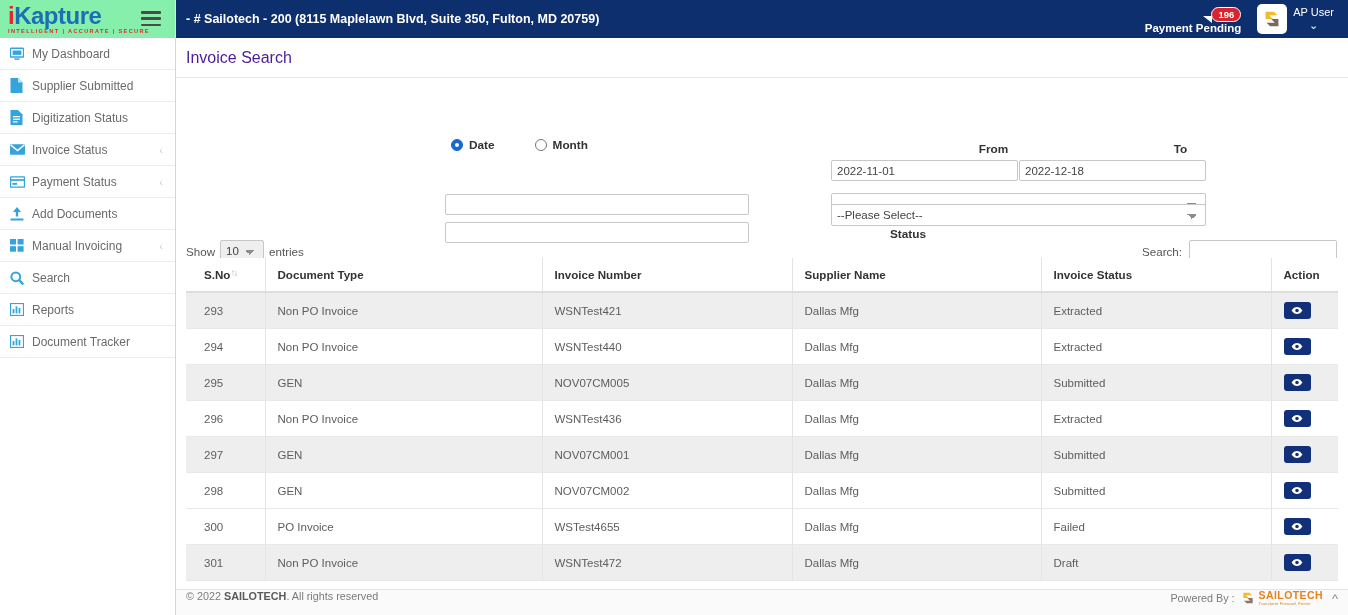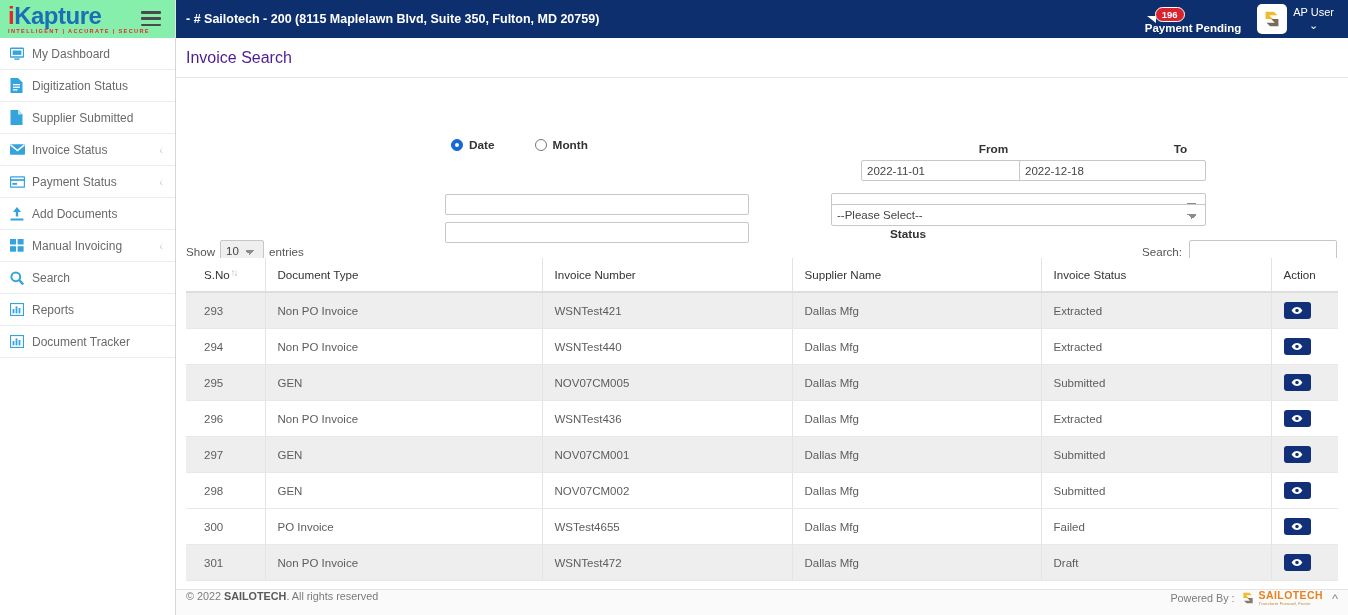--- a/index.html
+++ b/index.html
@@ -44,21 +44,21 @@
   .blue-bar {
     flex: 1; background: #0d2f6e; position: relative;
     display: flex; align-items: center; gap: 15px;
   }
   .org-title {
     color: #ffffff; font-size: 12.5px; font-weight: bold;
     margin-left: 10px; white-space: nowrap;
   }
   .topright { margin-left: auto; display: flex; align-items: center; height: 38px; }
   .pay-pending {
-    position: relative; text-align: left; padding: 0 12px;
+    position: relative; text-align: right; padding: 0 12px;
     cursor: pointer;
   }
   .bubble-holder { position: relative; height: 17px; }
   .bubble {
     display: inline-block; position: relative;
     background: #d9232d; color: #fff; font-size: 9.5px; font-weight: bold;
     border-radius: 9px; padding: 1px 6px 1px 6px; line-height: 11px;
     border: 1.4px solid #ffffff;
     margin-left: 10px;
   }
@@ -190,21 +190,21 @@
   .dt-right input {
     width: 148px; height: 22px; border: 1px solid #c7c7c7; border-radius: 2px;
     font-size: 11.5px; font-family: "Liberation Sans", sans-serif;
     padding: 0 5px; outline: none;
   }
 
   
   .tbl-wrap { position: absolute; left: 10px; top: 220px; width: 1152px; }
   table.grid { border-collapse: collapse; width: 1152px; table-layout: fixed; }
   table.grid th {
-    font-size: 11.6px; color: #333; font-weight: normal; text-align: left;
+    font-size: 11.6px; color: #333; font-weight: bold; text-align: left;
     padding: 10px 0 10px 12px; height: 32px;
     border-bottom: 2px solid #dddddd; border-right: 1px solid #e4e4e4;
     background: #fff; vertical-align: middle;
   }
   table.grid th:last-child { border-right: none; }
   table.grid th.sno { text-align: left; padding-left: 18px; position: relative; }
   .sort-ico {
     position: absolute; right: 28px; top: 9px; color: #b9b9b9; font-size: 10px;
     letter-spacing: -2px;
   }
@@ -296,37 +296,37 @@
           </svg>
       </span>
       <span class="side-label">My Dashboard</span>
       <span class="side-chev"></span>
     </div>
 
     <div class="side-item">
       <span class="side-icon">
         <svg width="13" height="15" viewBox="0 0 12 15">
             <path d="M0 0 H7.5 L12 4.5 V15 H0 Z" fill="#35a3dc"></path>
+            <path d="M7.5 0 L12 4.5 H7.5 Z" fill="#bde3f5"></path>
+          </svg>
+      </span>
+      <span class="side-label">Supplier Submitted</span>
+      <span class="side-chev"></span>
+    </div>
+
+    <div class="side-item">
+      <span class="side-icon">
+        <svg width="13" height="15" viewBox="0 0 12 15">
+            <path d="M0 0 H7.5 L12 4.5 V15 H0 Z" fill="#35a3dc"></path>
             <rect x="2.5" y="6" width="7" height="1.3" fill="#fff"></rect>
             <rect x="2.5" y="8.6" width="7" height="1.3" fill="#fff"></rect>
             <rect x="2.5" y="11.2" width="4.5" height="1.3" fill="#fff"></rect>
           </svg>
       </span>
       <span class="side-label">Digitization Status</span>
-      <span class="side-chev"></span>
-    </div>
-
-    <div class="side-item">
-      <span class="side-icon">
-        <svg width="13" height="15" viewBox="0 0 12 15">
-            <path d="M0 0 H7.5 L12 4.5 V15 H0 Z" fill="#35a3dc"></path>
-            <path d="M7.5 0 L12 4.5 H7.5 Z" fill="#bde3f5"></path>
-          </svg>
-      </span>
-      <span class="side-label">Supplier Submitted</span>
       <span class="side-chev"></span>
     </div>
 
     <div class="side-item">
       <span class="side-icon">
         <svg width="15" height="13" viewBox="0 0 16 13">
             <path d="M1 1 h14 a1 1 0 0 1 1 1 v9 a1 1 0 0 1 -1 1 H1 a1 1 0 0 1 -1 -1 V2 a1 1 0 0 1 1 -1 z" fill="#35a3dc"></path>
             <path d="M0.6 1.6 L8 7.6 L15.4 1.6" fill="none" stroke="#fff" stroke-width="1.7"></path>
           </svg>
       </span>
@@ -428,21 +428,21 @@
 
       <div class="lbl-right" style="left:275px; top:120px; width:95px;">Invoice Number</div>
       <input class="txt fld" style="left: 269px; top: 116px; width: 304px;" value="">
 
       <div class="lbl-right" style="left:275px; top:148px; width:95px;">Supplier Name</div>
       <input class="txt fld" style="left: 269px; top: 144px; width: 304px;" value="">
 
       <div class="col-head" style="left:765px; top:64px; width:105px;">From</div>
       <div class="col-head" style="left:952px; top:64px; width:105px;">To</div>
 
-      <input class="txt fld" style="left: 685px; top: 82px; width: 187px;" value="2022-11-01">
+      <input class="txt fld" style="left: 655px; top: 82px; width: 187px;" value="2022-11-01">
       <input class="txt fld" style="left: 843px; top: 82px; width: 187px;" value="2022-12-18">
 
       <div class="lbl-right" style="left:640px; top:120px; width:110px;">Document Type</div>
       <select class="sel fld" style="left:655px; top:115px; width:375px;">
         <option></option>
       </select>
 
       <div class="lbl-right" style="left:640px; top:149px; width:110px;">Status</div>
       <select class="sel fld" style="left:655px; top:126px; width:375px;">
         <option>--Please Select--</option>

